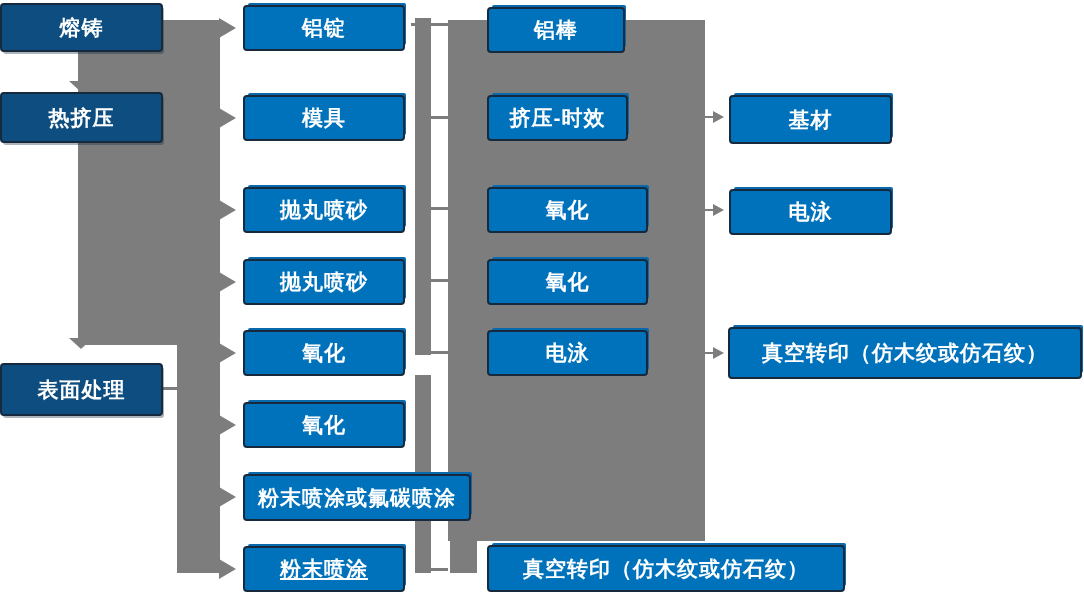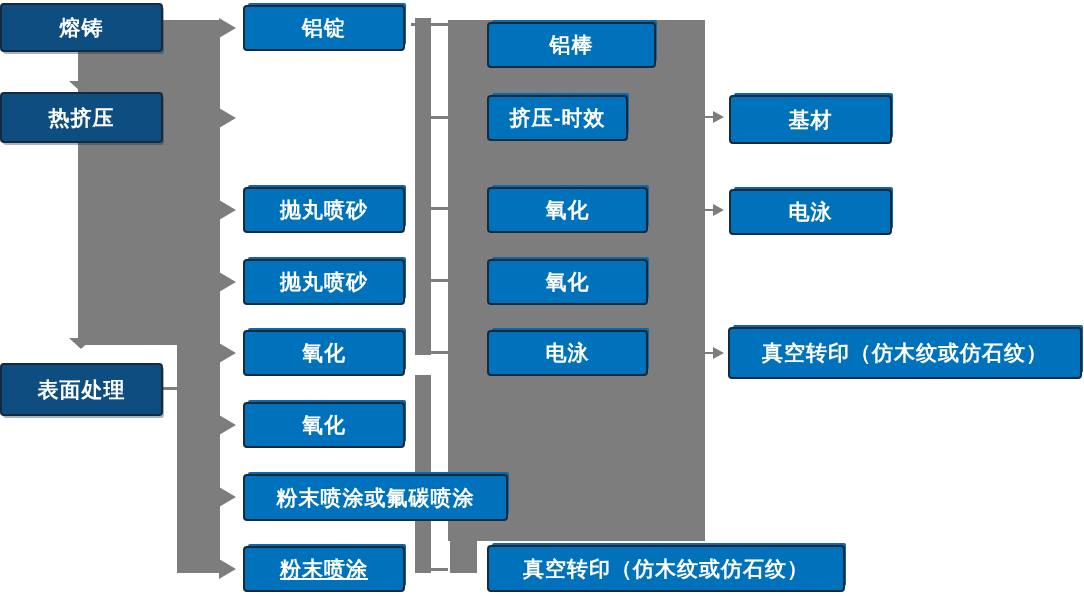--- a/index.html
+++ b/index.html
@@ -75,40 +75,43 @@
   <div class="box dark" style="left:0px;top:3px;width:163px;height:49px;">
       <span>熔铸</span>
     </div>
   <div class="box dark" style="left:0px;top:363px;width:163px;height:53px;">
       <span>表面处理</span>
     </div>
 
   <div class="box blue" style="left:243px;top:5px;width:162px;height:46px;text-align:center;">
       <span>铝锭</span>
     </div>
+  <div class="box blue" style="left:243px;top:95px;width:162px;height:46px;">
+      <span>模具</span>
+    </div>
   <div class="box blue" style="left:243px;top:187px;width:162px;height:46px;">
       <span>抛丸喷砂</span>
     </div>
   <div class="box blue" style="left:243px;top:259px;width:162px;height:46px;">
       <span>抛丸喷砂</span>
     </div>
   <div class="box blue" style="left:243px;top:330px;width:162px;height:46px;">
       <span>氧化</span>
     </div>
   <div class="box blue" style="left:243px;top:402px;width:162px;height:46px;">
       <span>氧化</span>
     </div>
-  <div class="box blue" style="left:243px;top:474px;width:265px;height:47px;">
+  <div class="box blue" style="left:243px;top:474px;width:228px;height:47px;">
       <span>粉末喷涂或氟碳喷涂</span>
     </div>
   <div class="box blue" style="left:243px;top:546px;width:162px;height:46px;text-decoration:underline;">
       <span>粉末喷涂</span>
     </div>
 
-  <div class="box blue" style="left:487px;top:22px;width:169px;height:46px;">
+  <div class="box blue" style="left:487px;top:7px;width:138px;height:46px;">
       <span>铝棒</span>
     </div>
   <div class="box blue" style="left:487px;top:95px;width:141px;height:46px;">
       <span>挤压-时效</span>
     </div>
   <div class="box blue" style="left:487px;top:187px;width:161px;height:46px;">
       <span>氧化</span>
     </div>
   <div class="box blue" style="left:487px;top:259px;width:161px;height:46px;">
       <span>氧化</span>

